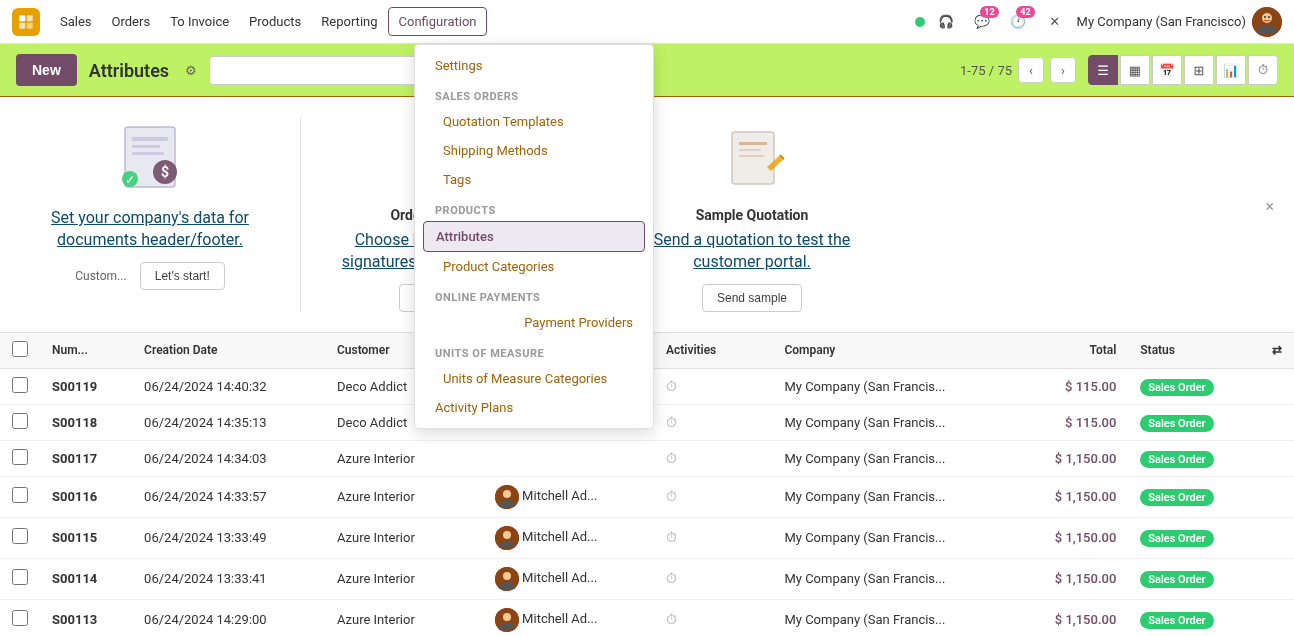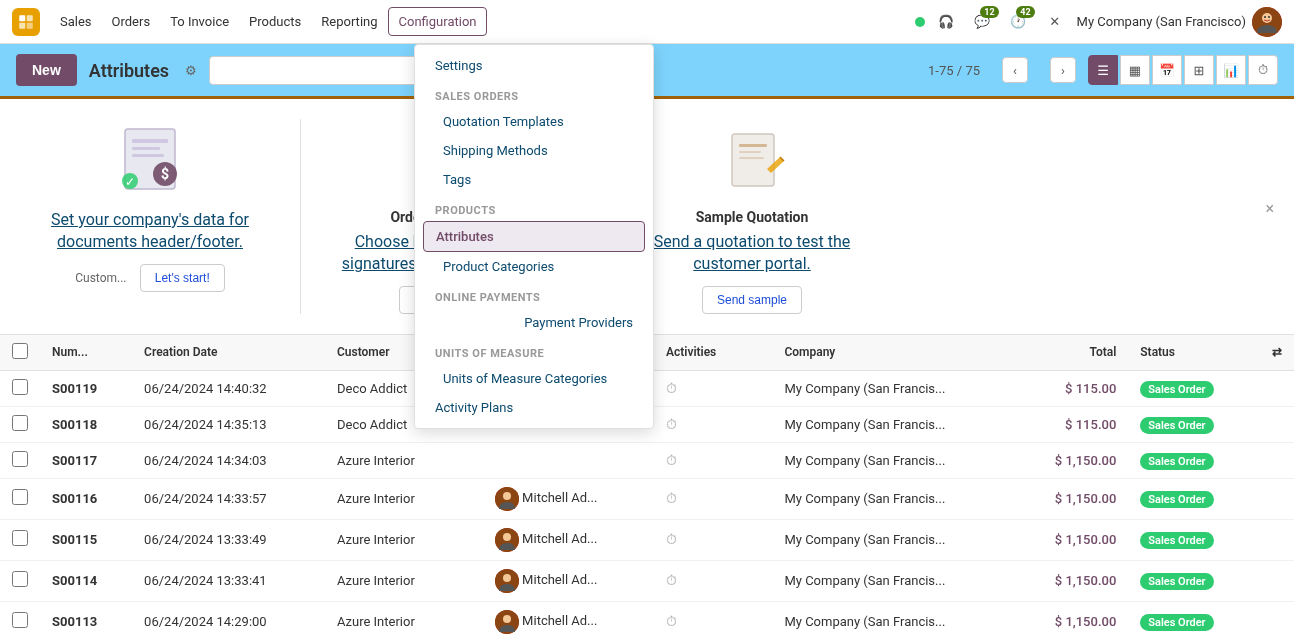--- a/index.html
+++ b/index.html
@@ -22,54 +22,54 @@
     }
     .navbar-item.active {
       background: #fff; border: 1px solid #714b67; color: #714b67; border-radius: 4px;
     }
     .navbar-right { margin-left: auto; display: flex; align-items: center; gap: 8px; }
     .nav-icon-btn {
       width: 28px; height: 28px; border-radius: 50%; display: flex; align-items: center;
       justify-content: center; cursor: pointer; position: relative; color: #555;
     }
     .nav-badge {
-      position: absolute; top: -2px; right: -2px; background: #4d7c0f; color: #fff;
+      position: absolute; top: -2px; right: -2px; background: #ec4899; color: #fff;
       font-size: 9px; border-radius: 8px; padding: 1px 4px; font-weight: bold;
     }
     .nav-company { display: flex; align-items: center; gap: 6px; font-size: 13px; color: #333; cursor: pointer; }
     .nav-avatar {
       width: 30px; height: 30px; border-radius: 50%; background: #c0392b;
       display: flex; align-items: center; justify-content: center; color: #fff; font-size: 12px; overflow: hidden;
     }
     .dot-green { width: 10px; height: 10px; background: #2ecc71; border-radius: 50%; }
 
     
     .page-header {
-      display: flex; align-items: center; background: #7dd3fc; padding: 10px 16px;
-      border-bottom: 3px solid #a16207; gap: 12px;
+      display: flex; align-items: center; background: #bef264; padding: 10px 16px;
+      border-bottom: 1px solid #a16207; gap: 12px;
     }
     .btn-new {
       background: #714b67; color: #fff; border: none; padding: 8px 16px;
       border-radius: 4px; font-size: 14px; font-weight: 600; cursor: pointer;
     }
     .page-title { font-size: 18px; font-weight: 600; color: #333; }
     .gear-icon { color: #666; cursor: pointer; margin-left: 4px; }
     .search-bar {
       flex: 1; max-width: 300px; position: relative;
     }
     .search-input {
       width: 100%; padding: 6px 32px 6px 10px; border: 1px solid #ccc; border-radius: 4px;
       font-size: 13px; background: #fff;
     }
     .search-dropdown {
       position: absolute; right: 0; top: 0; height: 100%; width: 30px;
       display: flex; align-items: center; justify-content: center; cursor: pointer; color: #666;
       border-left: 1px solid #ccc;
     }
-    .pagination { display: flex; align-items: center; gap: 22px; color: #555; font-size: 13px; margin-left: auto; }
+    .pagination { display: flex; align-items: center; gap: 6px; color: #555; font-size: 13px; margin-left: auto; }
     .pag-btn {
       width: 26px; height: 26px; border: 1px solid #ccc; border-radius: 4px;
       display: flex; align-items: center; justify-content: center; cursor: pointer; background: #fff;
     }
     .view-icons { display: flex; gap: 2px; }
     .view-btn {
       width: 30px; height: 30px; border: 1px solid #ccc; display: flex; align-items: center;
       justify-content: center; cursor: pointer; background: #fff; color: #555;
     }
     .view-btn.active { background: #714b67; color: #fff; border-color: #714b67; }
@@ -80,21 +80,21 @@
     .promo-section {
       background: #fff; border-bottom: 1px solid #e0e0e0; padding: 20px 40px;
       display: flex; gap: 40px; align-items: flex-start;
     }
     .promo-card { text-align: center; flex: 1; max-width: 220px; }
     .promo-icon { width: 80px; height: 80px; margin: 0 auto 10px; }
     .promo-title { font-weight: 700; font-size: 14px; margin-bottom: 6px; }
     .promo-desc { font-size: 16px; color: #0c4a6e; line-height: 1.4; text-decoration: underline; }
     .promo-btn {
       margin-top: 10px; padding: 6px 14px; border: 1px solid #ccc; border-radius: 4px;
-      background: #fff; cursor: pointer; font-size: 12px; color: #1d4ed8;
+      background: #fff; cursor: pointer; font-size: 12px; color: #404040;
     }
     .promo-divider { width: 1px; background: #e0e0e0; align-self: stretch; }
 
     
     .table-container { background: #fff; overflow: auto; }
     table { width: 100%; border-collapse: collapse; }
     thead { background: #f8f8f8; }
     th {
       padding: 8px 12px; text-align: left; font-weight: 600; font-size: 12px;
       border-bottom: 1px solid #e0e0e0; white-space: nowrap;
@@ -121,21 +121,21 @@
       z-index: 200; pointer-events: none;
     }
     .dropdown-menu {
       position: absolute; top: 0; left: 414px;
       background: #fff; border: 1px solid #e0e0e0; border-radius: 4px;
       box-shadow: 0 4px 16px rgba(0,0,0,0.15); width: 240px;
       pointer-events: all; overflow: hidden;
     }
     .dropdown-scroll { max-height: 480px; overflow-y: auto; padding: 6px 0; }
     .dropdown-item {
-      padding: 7px 20px; cursor: pointer; font-size: 13px; color: #0c4a6e;
+      padding: 7px 20px; cursor: pointer; font-size: 13px; color: #a16207;
       display: block;
     }
     .dropdown-item.highlighted {
       background: #eee8f0; border: 1.5px solid #714b67; border-radius: 4px;
       margin: 0 8px; padding: 7px 12px; color: #714b67; font-weight: 500;
     }
     .dropdown-section-label {
       padding: 10px 20px 4px; font-size: 11px; font-weight: 700;
       color: #999; text-transform: uppercase; letter-spacing: 0.5px;
     }

